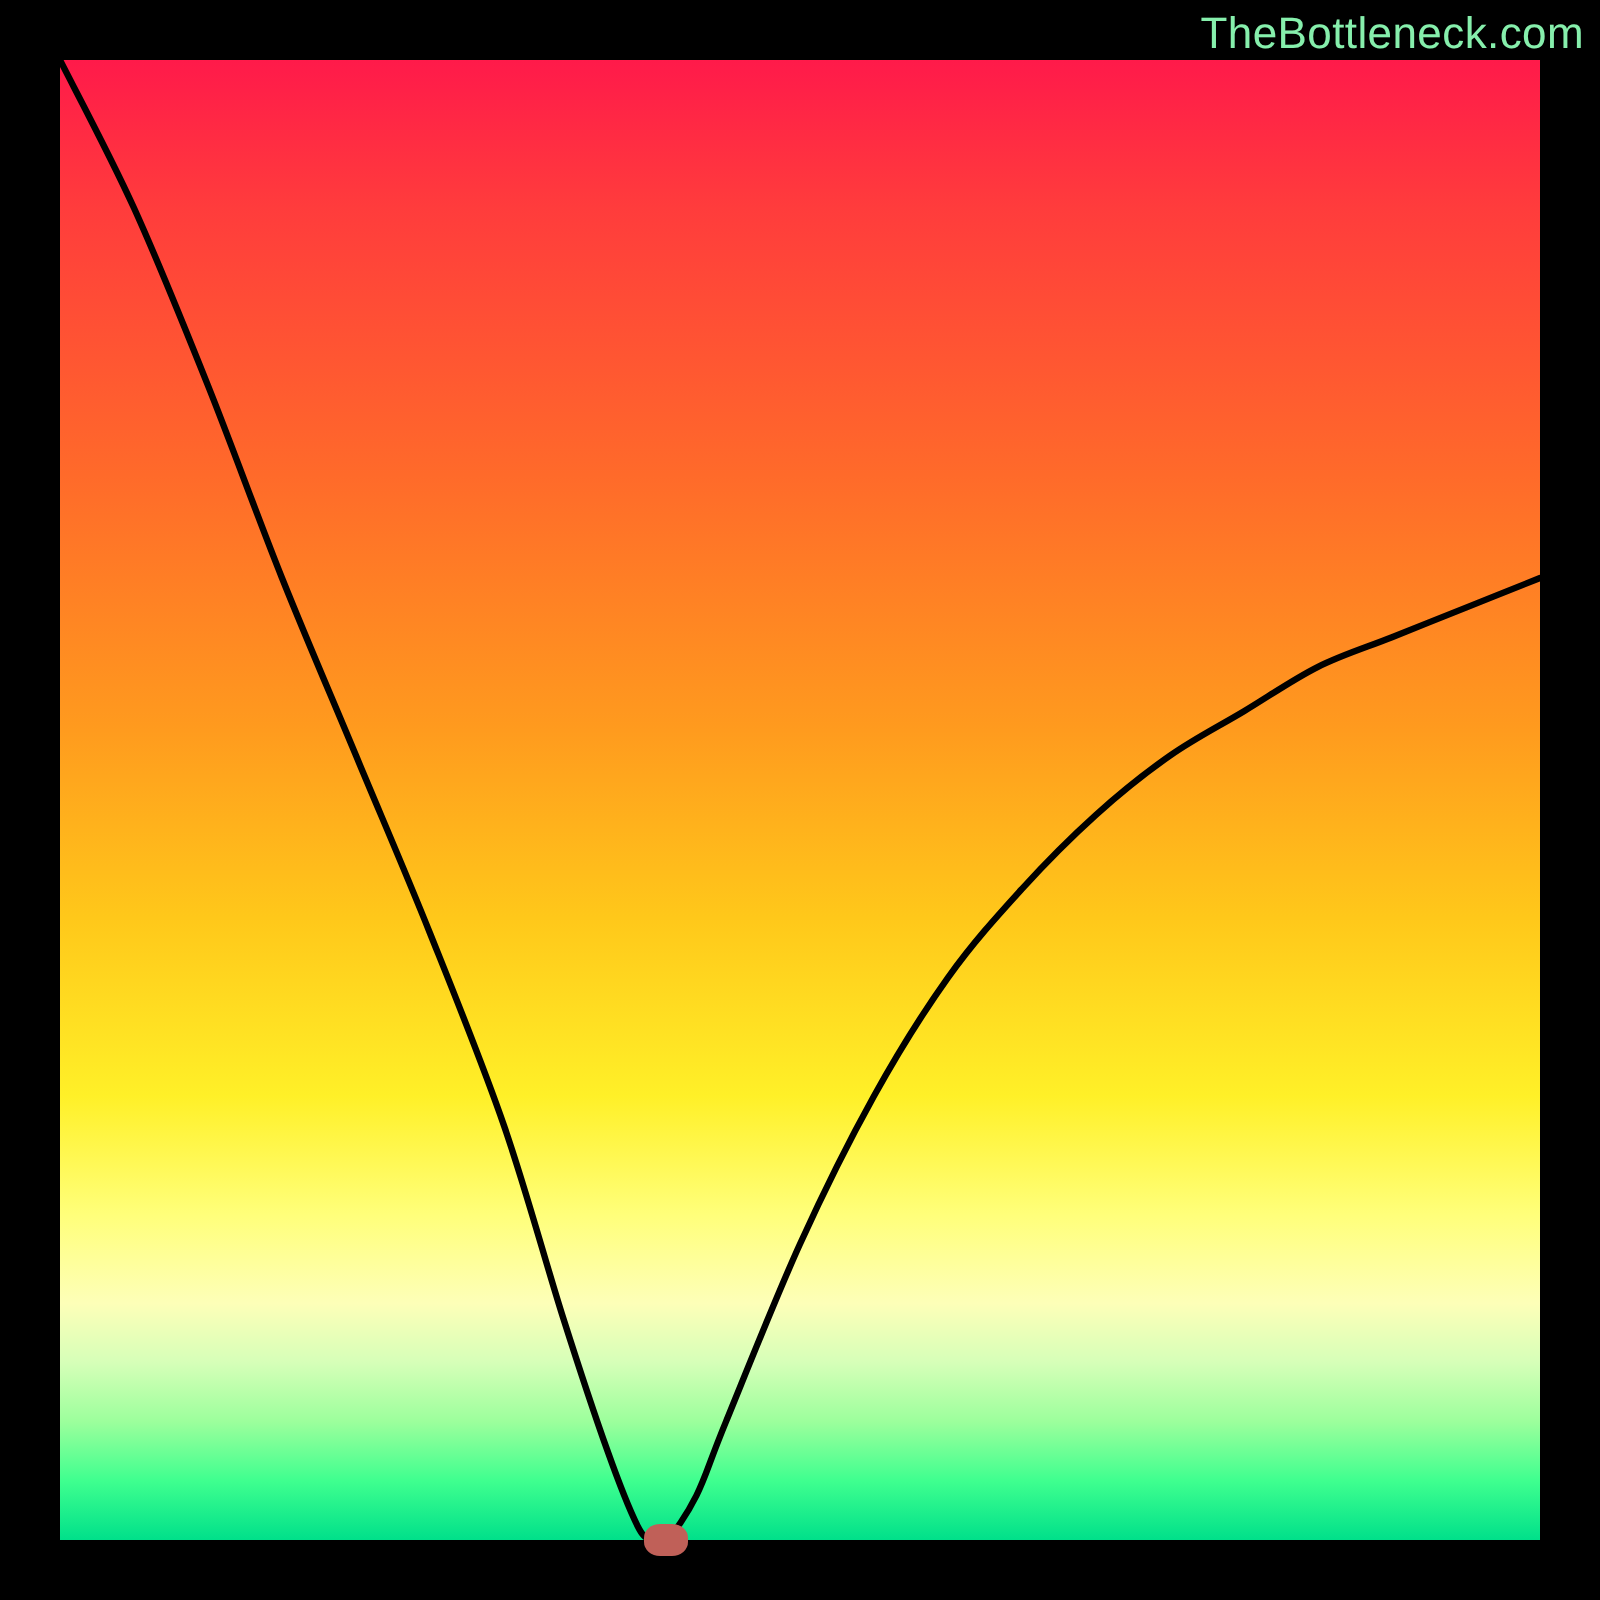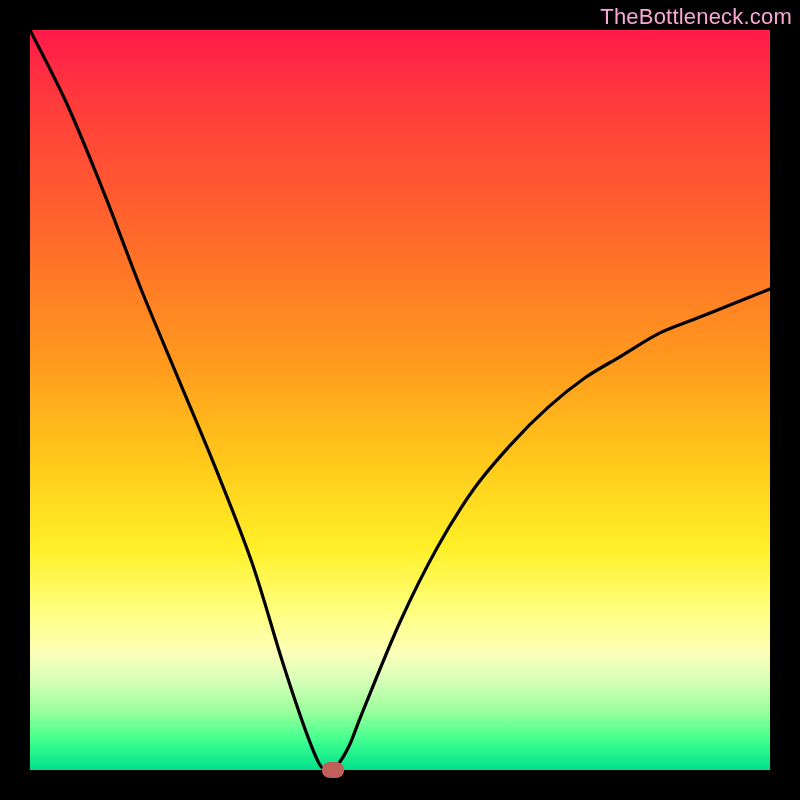--- a/index.html
+++ b/index.html
@@ -52,21 +52,21 @@
     width: 22px;
     height: 16px;
     border-radius: 8px / 7px;
     background: #c06058;
     transform: translate(-50%, -50%);
   }
   .watermark {
     position: absolute;
     top: 4px;
     right: 8px;
-    color: #f9a8d4;
+    color: #86efac;
     font-size: 22px;
     font-weight: 500;
     letter-spacing: 0.2px;
   }
 </style>
 </head>
 <body>
 
 <div class="outer">
   <div class="plot">

